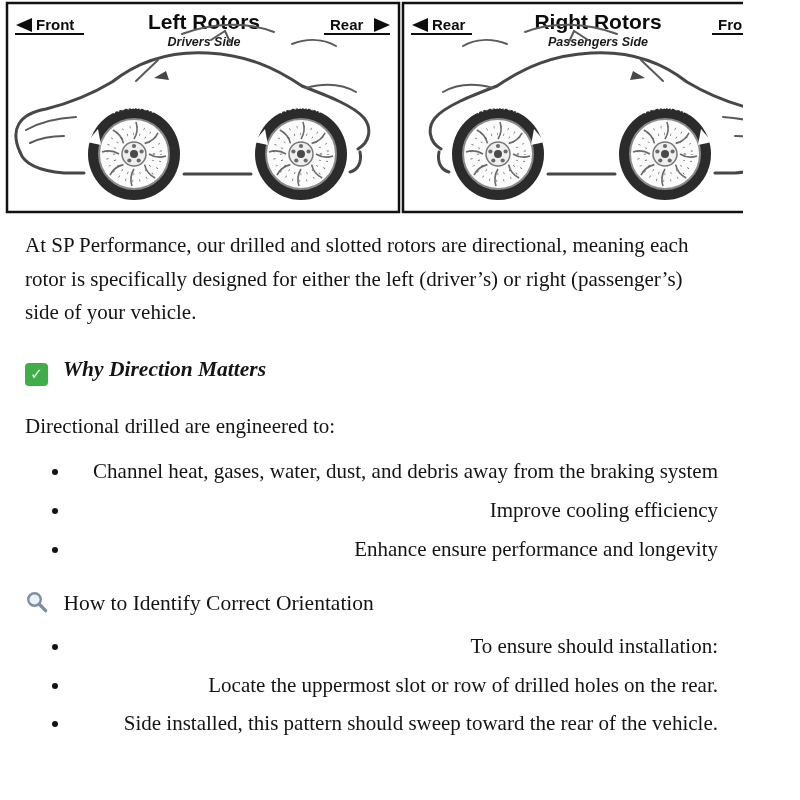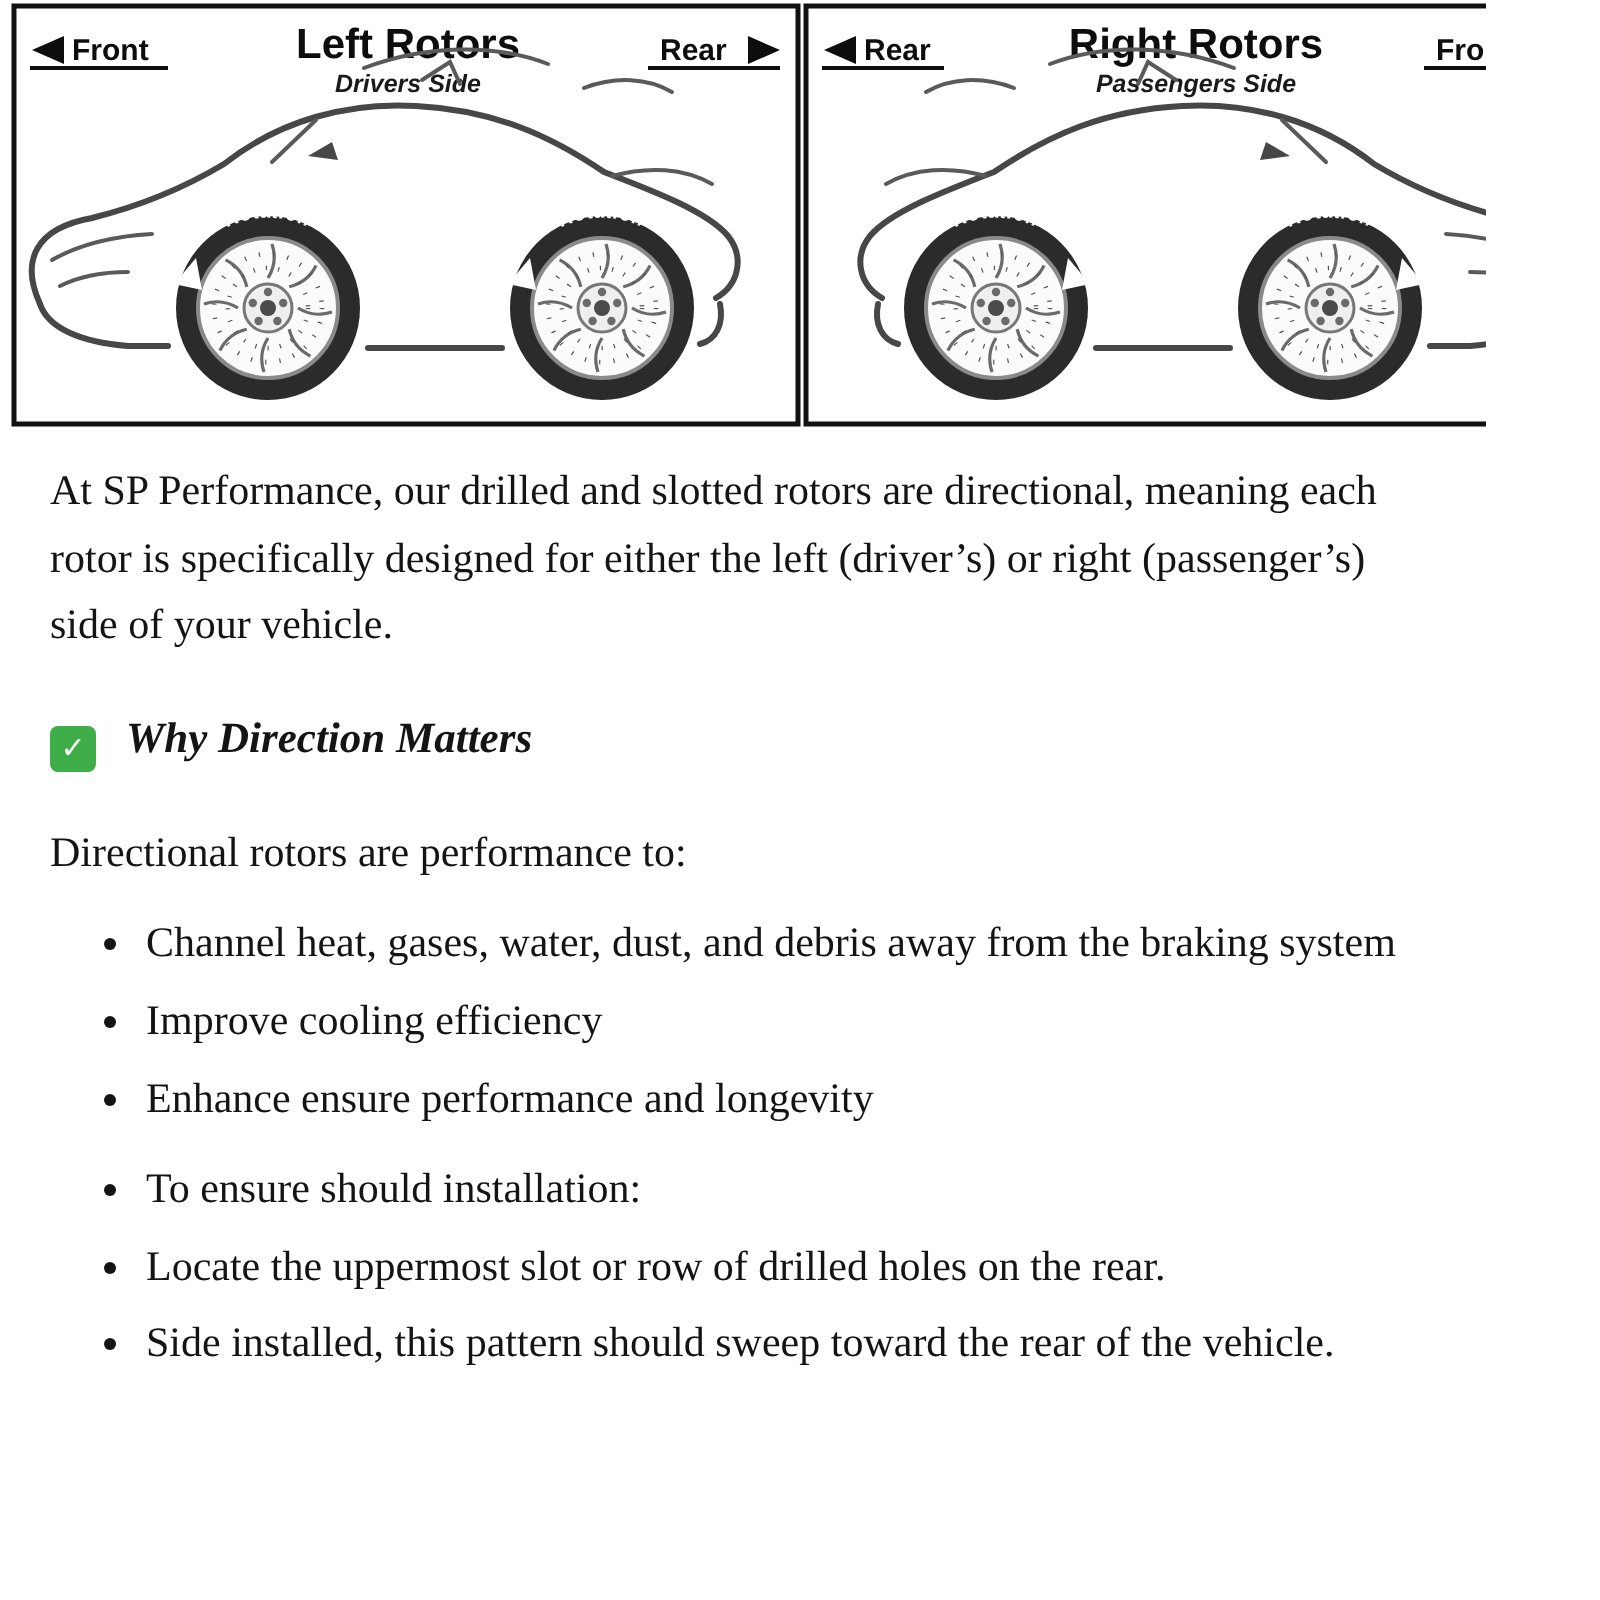--- a/index.html
+++ b/index.html
@@ -14,21 +14,21 @@
   .uline{stroke:#0d0d0d;stroke-width:2;}
   .arrow{fill:#0d0d0d;}
   .body-line{fill:none;stroke:#474747;stroke-width:3;stroke-linecap:round;}
   .body-thin{fill:none;stroke:#5a5a5a;stroke-width:2;stroke-linecap:round;}
   
   .content{padding:0 25px 0 25px;font-size:21px;line-height:1.6;}
   .content p{margin:14px 0 0 0;}
   .content p.lead{margin-top:24px;}
   h2.sec{margin:24px 0 0 0;font-size:21.5px;font-weight:bold;line-height:1.4;font-style:italic;}
   h3.sec{margin:22px 0 0 0;font-size:21.5px;font-weight:normal;line-height:1.4;}
-  ul{margin:12px 0 0 0;padding:0 0 0 46px;}
+  ul{margin:12px 0 0 0;padding:0 0 0 46px;text-align:right;}
   li{margin:5px 0;padding-left:2px;}
   .check{display:inline-flex;width:23px;height:23px;background:#3fae49;border-radius:4px;
          color:#fff;align-items:center;justify-content:center;font-size:15px;font-weight:bold;
          margin-right:10px;vertical-align:-3px;font-family:"DejaVu Sans", sans-serif;}
   .mag{margin-right:9px;vertical-align:-4px;}
 </style>
 </head>
 <body>
 
 <div class="page">
@@ -146,28 +146,35 @@
 
   <div class="content">
 
     <p>At SP Performance, our drilled and slotted rotors are directional, meaning each rotor is specifically designed for either the left (driver’s) or right (passenger’s) side of your vehicle.</p>
 
     <h2 class="sec">
       <span class="check">✓</span>
       <span>Why Direction Matters</span>
     </h2>
 
-    <p class="lead">Directional rotors are performance to:</p>
+    <p class="lead">Directional drilled are engineered to:</p>
 
     <ul>
       <li>Channel heat, gases, water, dust, and debris away from the braking system</li>
       <li>Improve cooling efficiency</li>
       <li>Enhance ensure performance and longevity</li>
     </ul>
 
+    <h3 class="sec">
+      <svg class="mag" width="24" height="24" viewBox="0 0 24 24">
+        <circle cx="9.5" cy="9.5" r="6.3" fill="#e8f1f8" stroke="#7d8e9c" stroke-width="2.4"></circle>
+        <line x1="14.3" y1="14.3" x2="20.6" y2="20.6" stroke="#7d8e9c" stroke-width="3.4" stroke-linecap="round"></line>
+      </svg>
+      <span>How to Identify Correct Orientation</span>
+    </h3>
 
     <ul>
       <li>To ensure should installation:</li>
       <li>Locate the uppermost slot or row of drilled holes on the rear.</li>
       <li>Side installed, this pattern should sweep toward the rear of the vehicle.</li>
     </ul>
 
   </div>
 </div>
 

